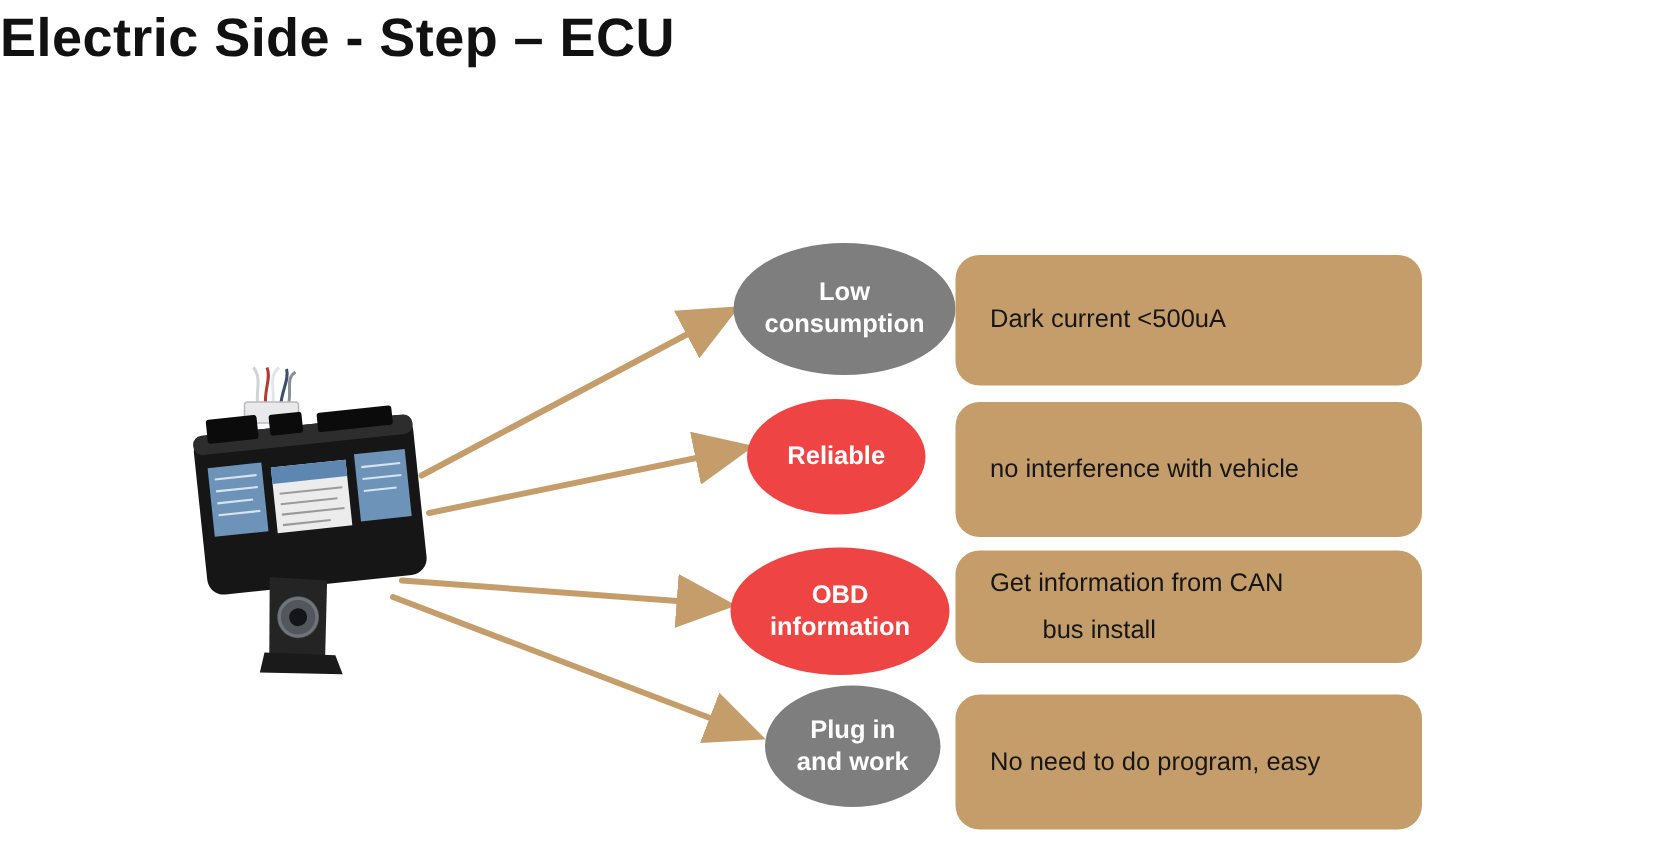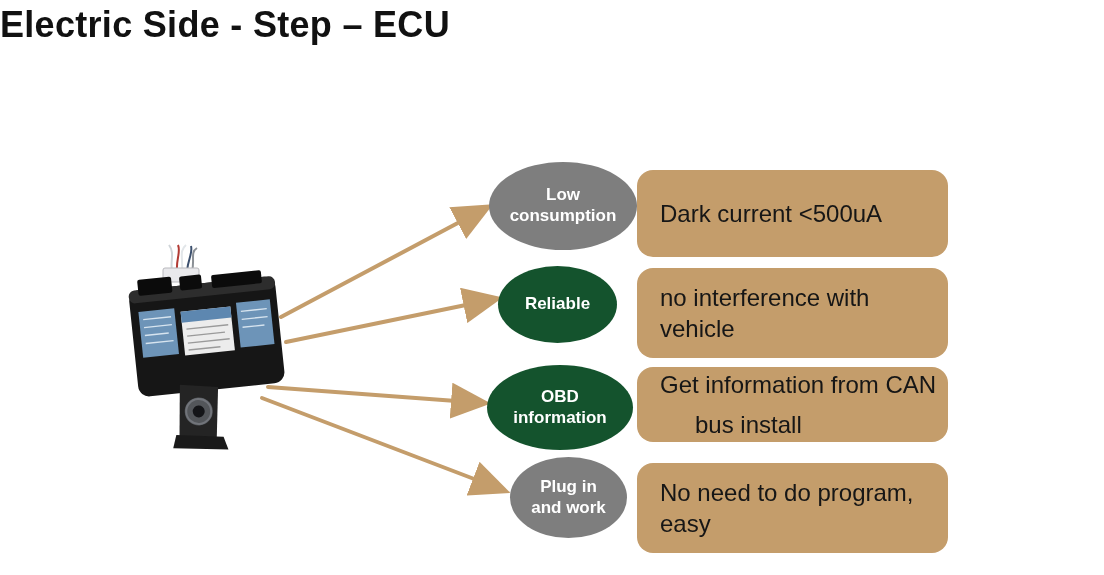--- a/index.html
+++ b/index.html
@@ -12,32 +12,32 @@
     font-size:36px;font-weight:700;color:#111;letter-spacing:.3px;
   }
   .overlay{position:absolute;left:0;top:0;pointer-events:none;}
   .device{position:absolute;left:120px;top:243px;}
 
   .badge{
     position:absolute;border-radius:50%;display:flex;align-items:center;justify-content:center;
     text-align:center;color:#fff;font-weight:700;font-size:17px;line-height:1.22;
   }
   .badge--gray{background:#7E7E7E;}
-  .badge--tan{background:#14532d;}
+  .badge--tan{background:#ef4444;}
   .badge .label{display:block;padding:0 12px;}
   .badge-1{left:489px;top:162px;width:148px;height:88px;}
   .badge-2{left:498px;top:266px;width:119px;height:77px;}
   .badge-3{left:487px;top:365px;width:146px;height:85px;}
   .badge-4{left:510px;top:457px;width:117px;height:81px;}
   .badge-4 .label{padding:0 17px;}
 
   .card{
     position:absolute;left:637px;width:311px;background:#C49D6B;border-radius:16px;
     display:flex;flex-direction:column;justify-content:center;
-    color:#161616;font-size:24px;line-height:1.3;
+    color:#161616;font-size:17px;line-height:1.3;
   }
   .card .line1{padding-left:23px;}
   .card .line2{padding-left:58px;margin-top:9px;}
   .card .line2:empty{display:none;}
   .card-1{top:170px;height:87px;}
   .card-2{top:268px;height:90px;}
   .card-3{top:367px;height:75px;}
   .card-4{top:463px;height:90px;}
 </style>
 </head>

